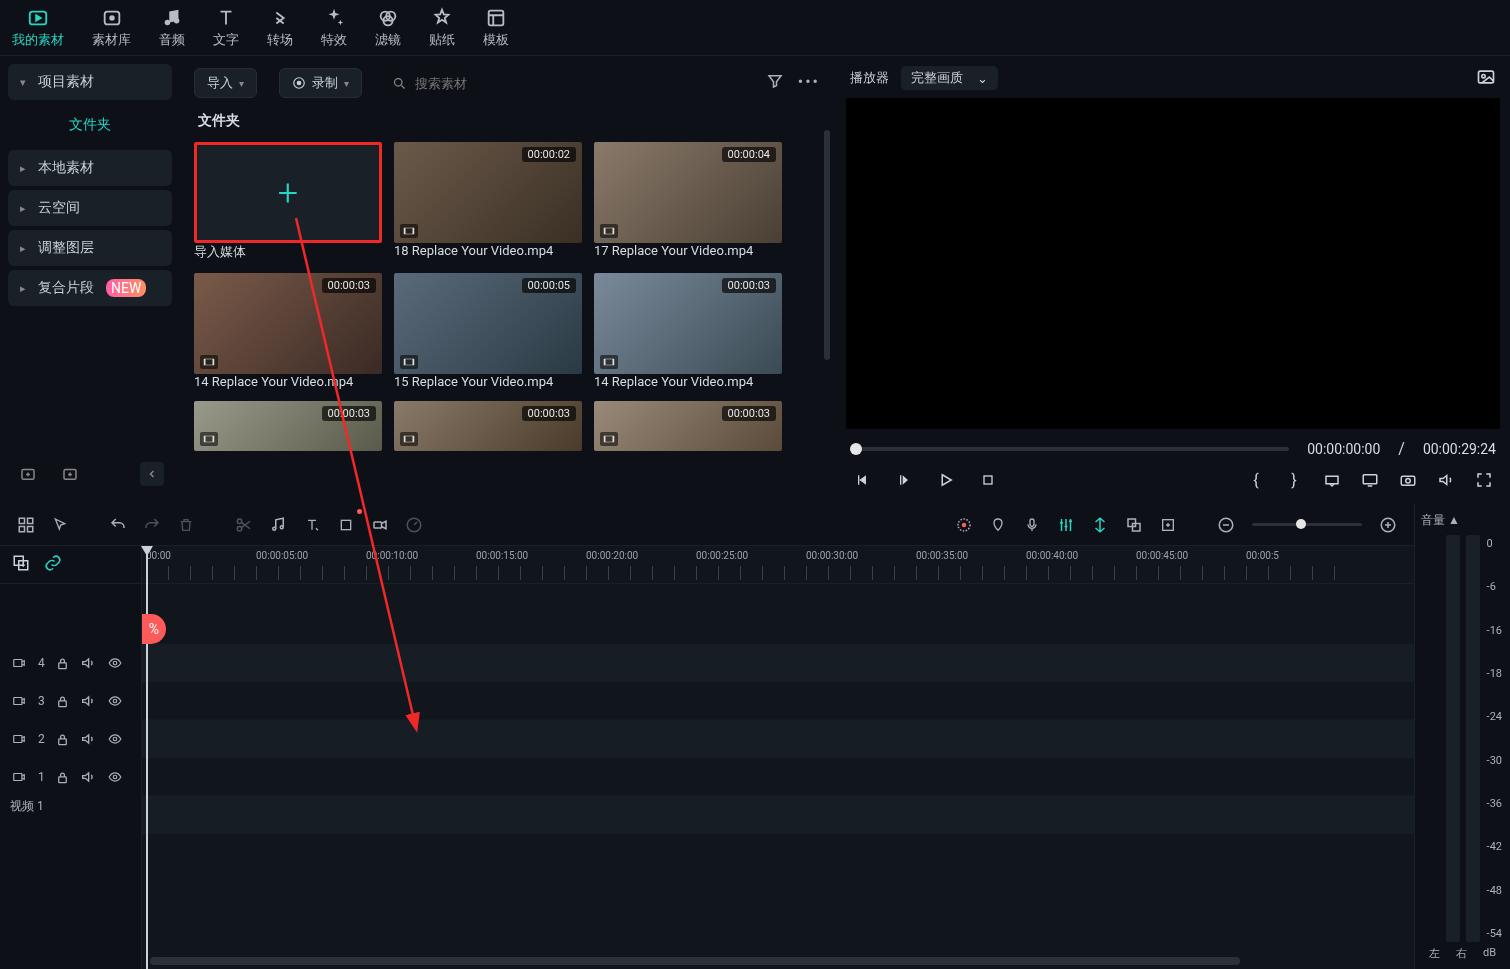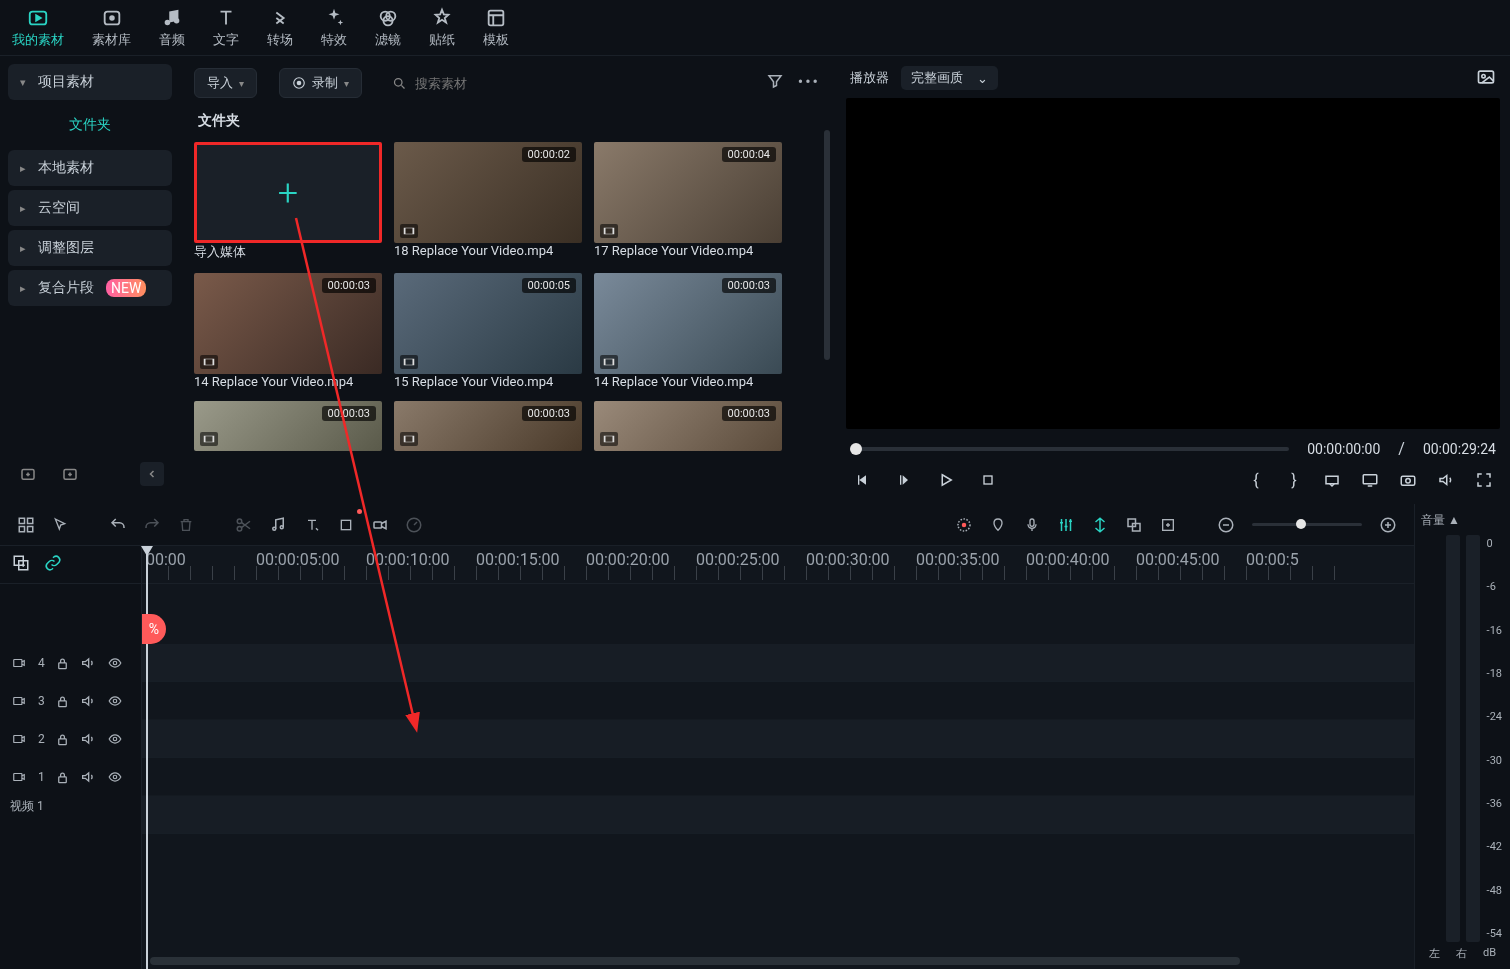--- a/index.html
+++ b/index.html
@@ -59,21 +59,21 @@
 .zoom-track { width:110px; height:3px; background:#2a3038; border-radius:2px; position:relative; margin:0 6px; }
 .zoom-knob { position:absolute; left:40%; top:-4px; width:10px; height:10px; border-radius:50%; background:#e6e6e6; }
 .tl-body { flex:1; display:flex; position:relative; overflow:hidden; }
 .track-head { width:142px; border-right:1px solid #1a2028; display:flex; flex-direction:column; }
 .track-head-top { height:38px; display:flex; align-items:center; gap:14px; padding:0 12px; border-bottom:1px solid #1a2028; }
 .track-head-top .hl { color:#2ad4c4; }
 .track-row { height:38px; display:flex; align-items:center; gap:10px; padding:0 10px; font-size:12px; color:#aab1b9; }
 .track-label { font-size:12px; color:#aab1b9; padding:2px 10px; }
 .track-area { flex:1; position:relative; background:#11161d; }
 .ruler { height:38px; border-bottom:1px solid #1a2028; position:relative; display:flex; padding-left:4px; }
-.ruler-seg { position:relative; width:110px; font-size:16px; color:#9aa2ab; padding-top:4px; }
+.ruler-seg { position:relative; width:110px; font-size:10px; color:#9aa2ab; padding-top:4px; }
 .ruler-seg::after { content:""; position:absolute; left:0; top:20px; width:100%; height:14px; background:repeating-linear-gradient(90deg,#3a4048 0 1px,transparent 1px 22px); }
 .playhead { position:absolute; left:4px; top:0; bottom:0; width:2px; background:#c9d1d9; }
 .playhead::before { content:""; position:absolute; top:0; left:-5px; width:12px; height:10px; background:#c9d1d9; clip-path:polygon(0 0,100% 0,50% 100%); }
 .tl-track { height:38px; border-bottom:1px solid rgba(26,32,40,.4); }
 .tl-track.shaded { background:#171d25; }
 .red-chip { position:absolute; left:0; top:68px; width:24px; height:30px; background:#ff5a5a; border-radius:0 16px 16px 0; display:flex; align-items:center; justify-content:center; color:#fff; font-size:14px; }
 .h-scroll { position:absolute; left:8px; bottom:4px; height:8px; width:1090px; background:#2a3138; border-radius:4px; }
 .audio-meter { width:96px; padding:8px 6px; border-left:1px solid #1a2028; font-size:12px; color:#aab1b9; display:flex; flex-direction:column; }
 .meter-title { text-align:left; margin-bottom:6px; }
 .meter-body { flex:1; display:flex; gap:6px; justify-content:center; position:relative; }

